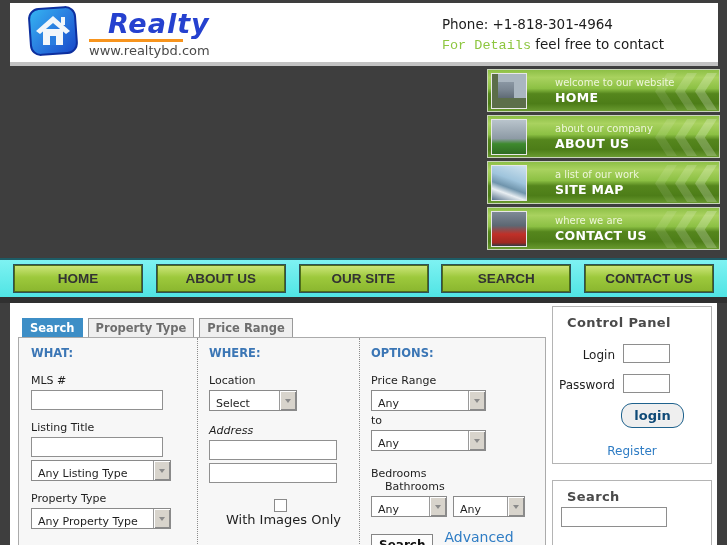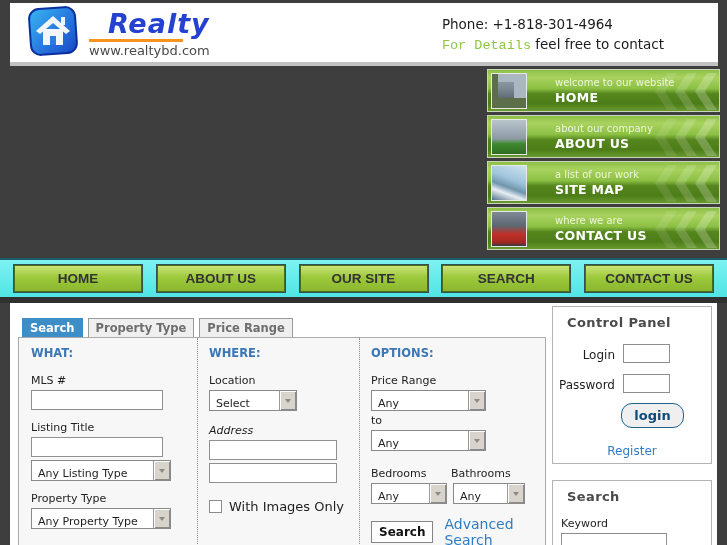--- a/index.html
+++ b/index.html
@@ -60,21 +60,21 @@
   .form-box { position:absolute; left:8px; top:34px; width:528px; height:240px;
               border:1px solid #ababab; background:#f7f7f7; }
   .divider { position:absolute; top:0; bottom:0; border-left:1px dotted #8c8c8c; }
   .d1 { left:178px; } .d2 { left:340px; }
   .col { position:absolute; top:8px; }
   .col-what  { left:12px;  width:160px; }
   .col-where { left:190px; width:142px; }
   .col-options { left:352px; width:170px; }
   .col-h { color:#3b76b5; font-weight:bold; font-size:11.5px; }
   .fld-label { font-size:11px; color:#1e1e1e; }
-  .mt14 { margin-top:14px; } .mt13 { margin-top:13px;font-style:italic; } .mt11 { margin-top:11px; } .mt3 { margin-top:3px; } .mt16 { margin-top:16px; } .mt12 { margin-top:12px; }
+  .mt14 { margin-top:14px; } .mt13 { margin-top:13px;font-style:italic; } .mt11 { margin-top:11px; } .mt3 { margin-top:3px; } .mt16 { margin-top:16px;flex-direction:column; } .mt12 { margin-top:12px; }
   .txt { display:block; margin-top:3px; width:132px; height:20px; border:1px solid #909090;
          background:#fff; font-size:11px; padding:0 4px; font-family:inherit; }
   .txt.w128 { width:128px; }
   .dd { margin-top:3px; height:21px; background:#fff; border:1px solid #8a8a8a;
         display:flex; align-items:flex-end; padding-left:6px; font-size:11px; color:#1e1e1e; cursor:pointer; }
   .dd-btn { margin-left:auto; width:17px; height:100%; background:#d8d4cc; border-left:1px solid #9a9a9a;
             box-shadow:inset 1px 1px 0 #fff, inset -1px -1px 0 #8a8a8a;
             display:flex; align-items:center; justify-content:center; }
   .dd-arrow { width:0; height:0; border-left:3.5px solid transparent; border-right:3.5px solid transparent;
               border-top:4px solid #8a8a8a; }
@@ -301,18 +301,17 @@
       <div class="cp-label lbl-login">Login</div>
       <input class="cp-input in-login" type="text" style="">
       <div class="cp-label lbl-pass">Password</div>
       <input class="cp-input in-pass" type="password" style="">
       <button class="cp-btn">login</button>
       <a class="cp-register">Register</a>
     </div>
 
     <div class="panel search-panel">
       <div class="panel-title">Search</div>
-      <div class="kw-label">Keyword</div>
       <input class="kw-input" type="text" style="">
     </div>
 
   </div>
 </div>
 
 </body></html>

